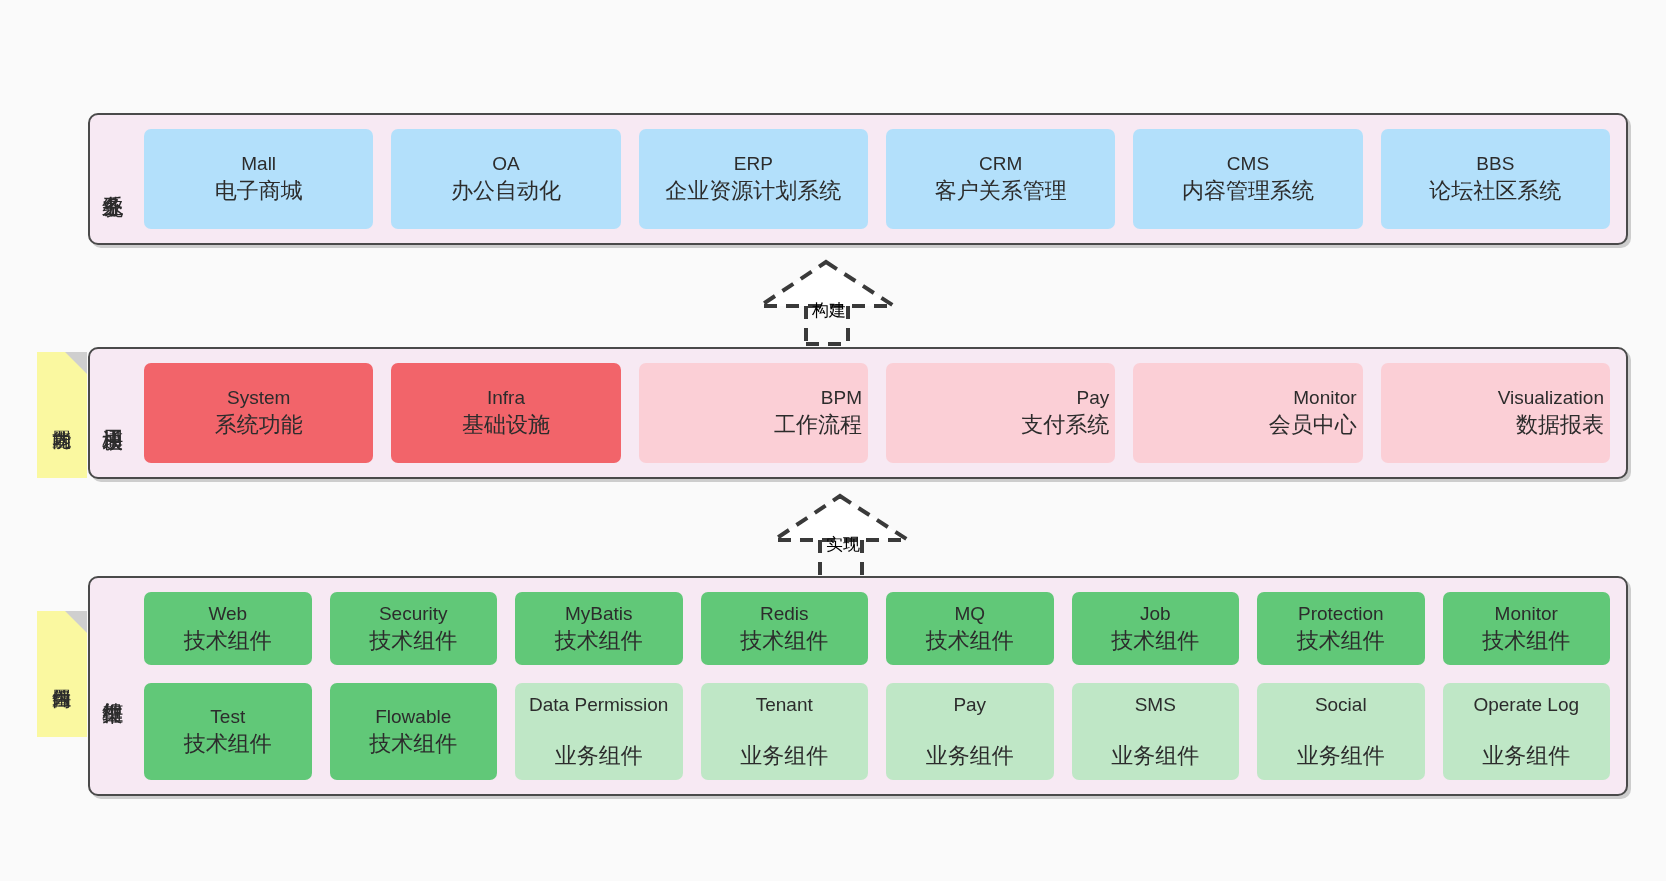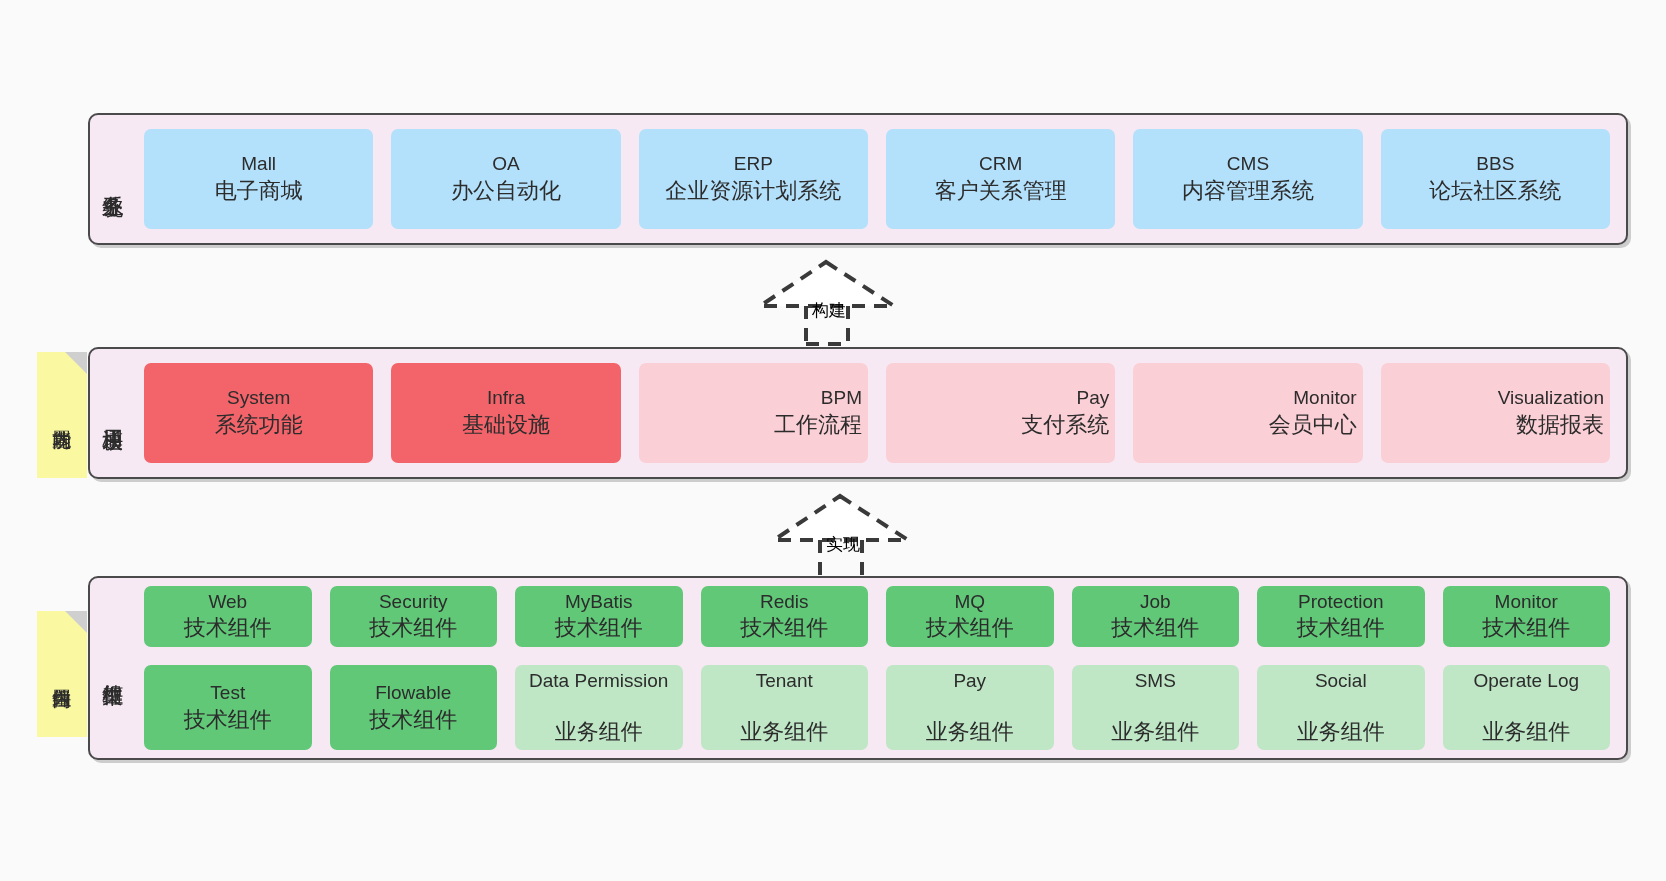--- a/index.html
+++ b/index.html
@@ -212,21 +212,21 @@
       <path d="M48,48 L48,86 M90,48 L90,86 M48,86 L90,86" fill="none" stroke="#3a3a3a" stroke-width="4" stroke-dasharray="13,9"></path>
     </svg>
     <span class="arrow-label" style="left:54px; top:41px;">实现</span>
   </div>
 
   <div class="note" style="left:37px; top:611px; width:50px; height:126px;">
     <span class="fold"></span>
     <span>内置组件</span>
   </div>
 
-  <div class="layer" id="layer-framework" style="left:88px; top:576px; width:1540px; height:184px;">
+  <div class="layer" id="layer-framework" style="left:88px; top:576px; width:1540px; height:220px;">
     <div class="layer-title">框架组件</div>
     <div class="boxes">
 
       <div class="box-row">
         <div class="mbox c-green">
           <span class="en">Web</span>
           <span class="cn">技术组件</span>
         </div>
         <div class="mbox c-green">
           <span class="en">Security</span>

